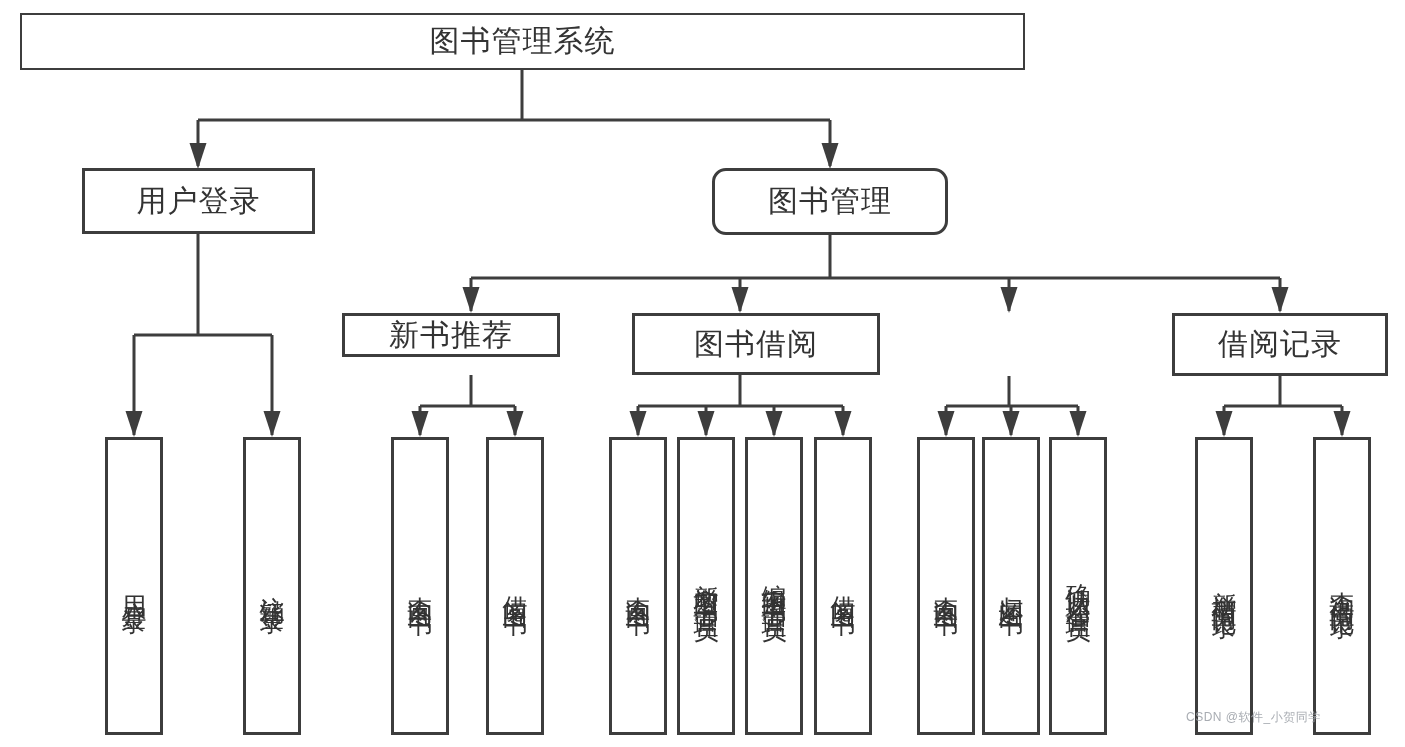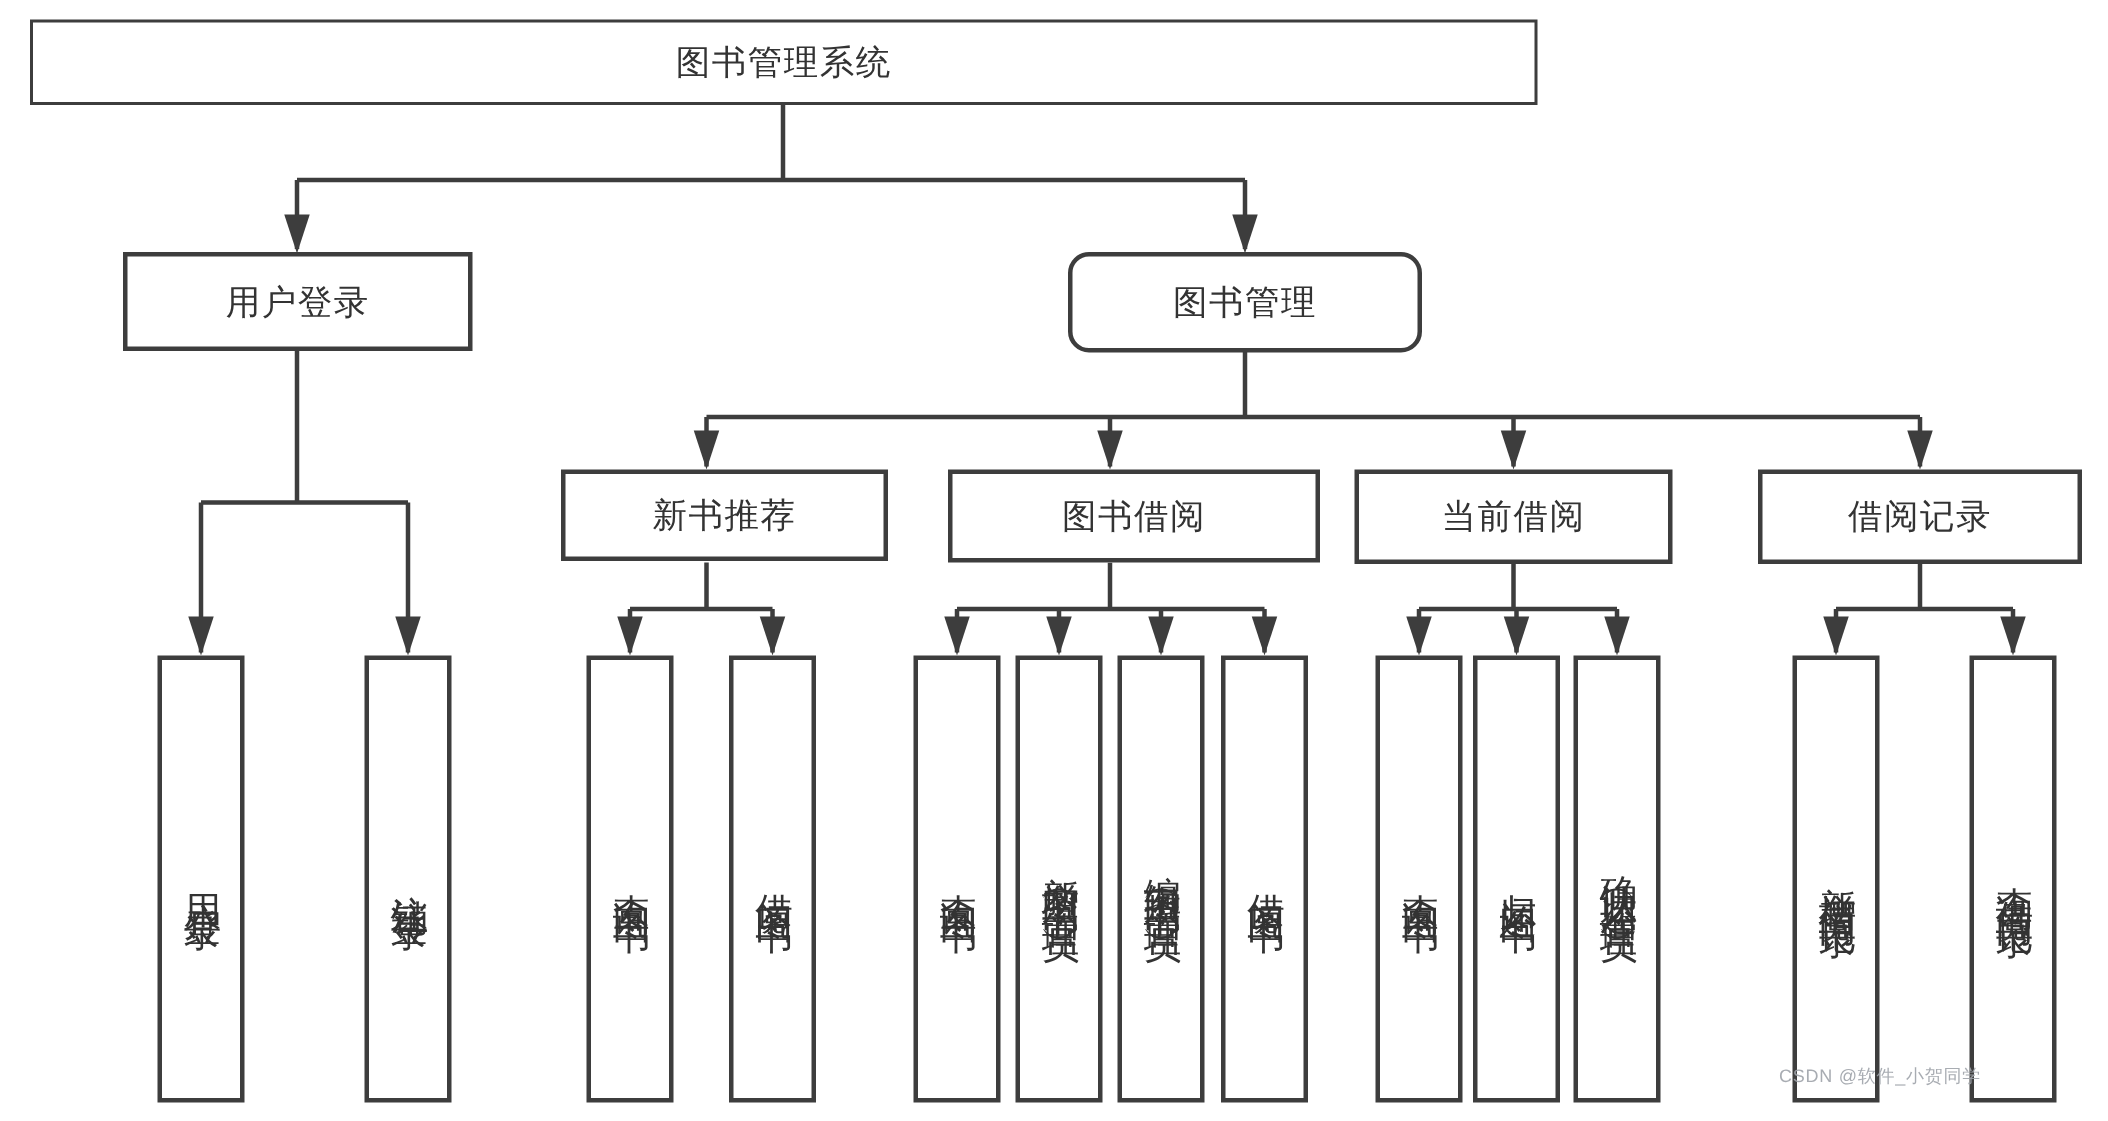--- a/index.html
+++ b/index.html
@@ -23,21 +23,21 @@
     background: #ffffff;
     border: 3px solid #3d3d3d;
     display: flex;
     align-items: center;
     justify-content: center;
     z-index: 2;
     color: #333333;
   }
   .node.root { border-width: 2px; }
   .hbox span {
-    font-size: 23px;
+    font-size: 30px;
     letter-spacing: 1px;
     white-space: nowrap;
   }
   .vbox span {
     writing-mode: vertical-rl;
     text-orientation: mixed;
     font-size: 25px;
     line-height: 1;
     letter-spacing: 5px;
     white-space: nowrap;
@@ -102,28 +102,25 @@
     <span>图书管理系统</span>
   </div>
 
   <div class="node hbox" style="left:82px; top:168px; width:233px; height:66px;">
     <span>用户登录</span>
   </div>
   <div class="node hbox" style="left:712px; top:168px; width:236px; height:67px;border-radius:14px;">
     <span>图书管理</span>
   </div>
 
-  <div class="node hbox" style="left:374px; top:313px; width:218px; height:61px;">
+  <div class="node hbox" style="left:342px; top:313px; width:218px; height:44px;">
     <span>新书推荐</span>
   </div>
   <div class="node hbox" style="left:632px; top:313px; width:248px; height:62px;">
     <span>图书借阅</span>
-  </div>
-  <div class="node hbox" style="left:903px; top:313px; width:212px; height:63px;">
-    <span>当前借阅</span>
   </div>
   <div class="node hbox" style="left:1172px; top:313px; width:216px; height:63px;">
     <span>借阅记录</span>
   </div>
 
   <div class="node vbox" style="left:105px; top:437px; width:58px; height:298px;">
     <span>用户登录</span>
   </div>
   <div class="node vbox" style="left:243px; top:437px; width:58px; height:298px;">
     <span>注销登录</span>

